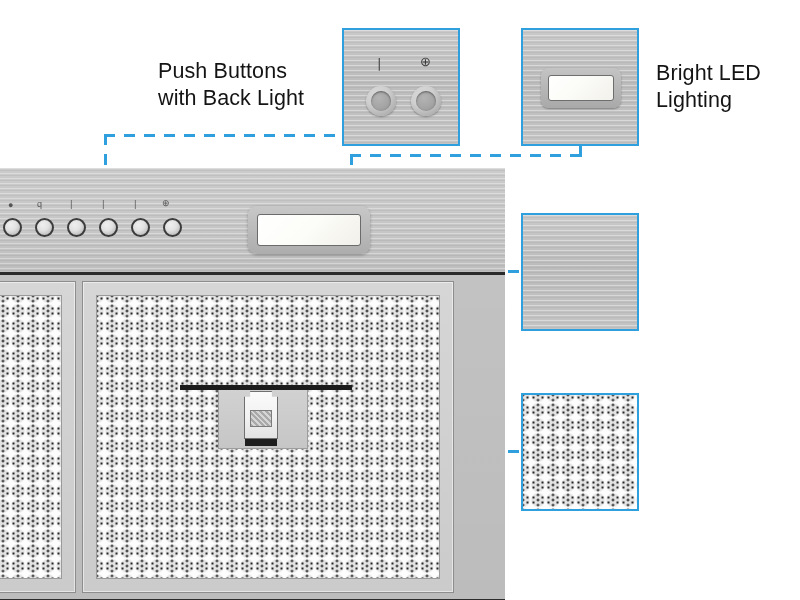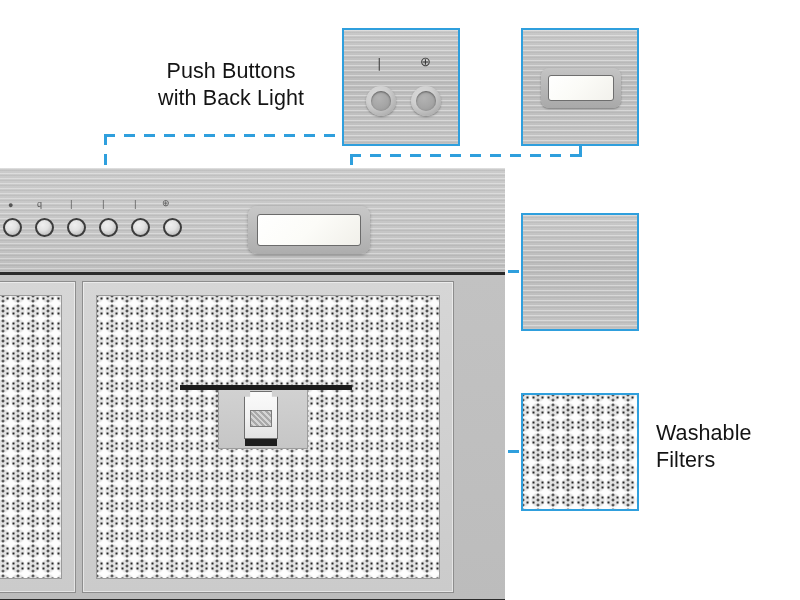--- a/index.html
+++ b/index.html
@@ -28,21 +28,21 @@
   .callout-text {
     position: absolute;
     font-family: "Liberation Sans", sans-serif;
     font-weight: 400;
     font-size: 21.5px;
     line-height: 27px;
     letter-spacing: 0.1px;
     color: #141414;
     white-space: pre-line;
   }
-  #label-push-buttons { left: 158px; top: 58px; text-align: center; }
+  #label-push-buttons { left: 158px; top: 58px; text-align: left; }
   #label-bright-led   { left: 656px; top: 60px; }
   #label-stainless    { left: 656px; top: 240px; }
   #label-washable     { left: 656px; top: 420px; }
 
   
   .dash-h, .dash-v {
     position: absolute;
     background-image: repeating-linear-gradient(
         to right, #2f9fdd 0px, #2f9fdd 11px, rgba(0,0,0,0) 11px, rgba(0,0,0,0) 20px);
     height: 3px;
@@ -385,16 +385,16 @@
 
   <div class="swatch" id="swatch-washable">
     <div class="mesh-wrap">
       <div class="mesh"></div>
       <div class="mesh offset"></div>
     </div>
   </div>
 
   <div class="callout-text" id="label-push-buttons">Push Buttons
 with Back Light</div>
-  <div class="callout-text" id="label-washable">Washable
-Filters</div>
+  <div class="callout-text" id="label-bright-led">Bright LED
+Lighting</div>
 
 </div>
 
 </body></html>

